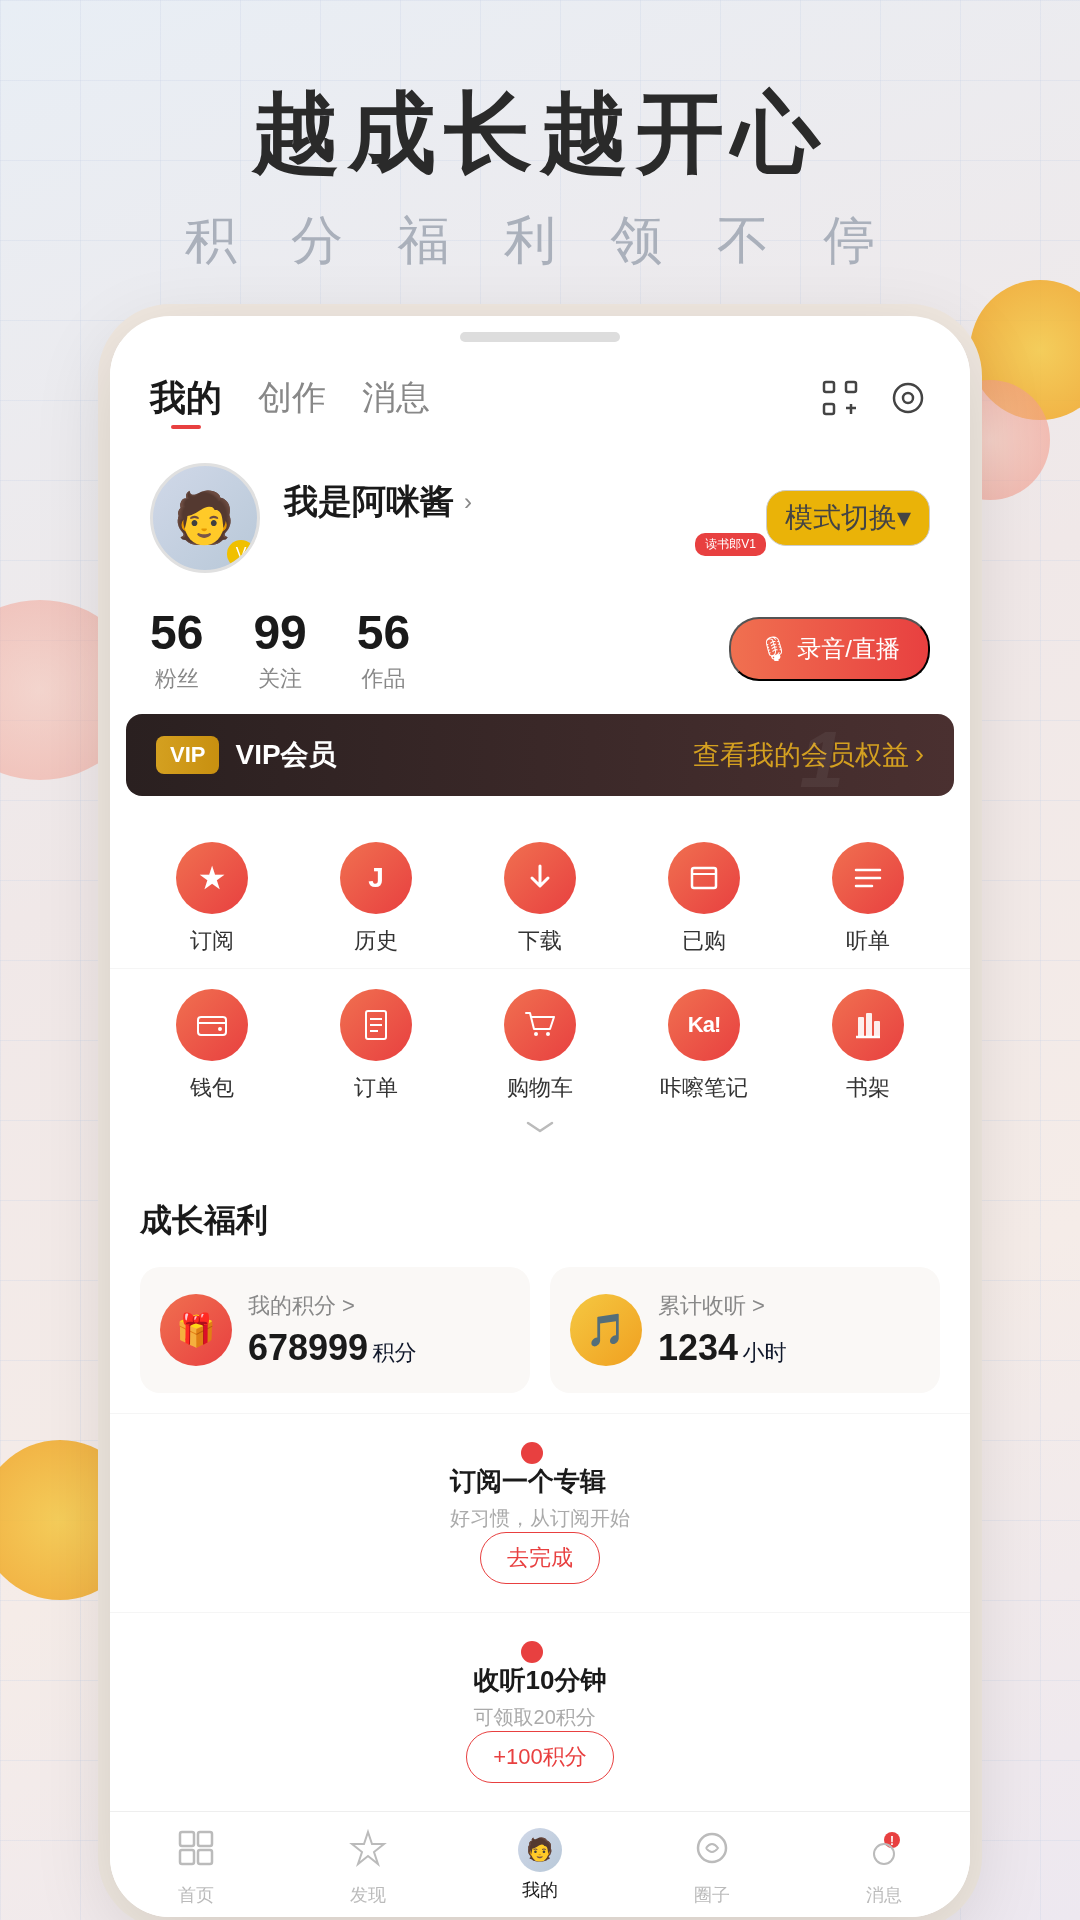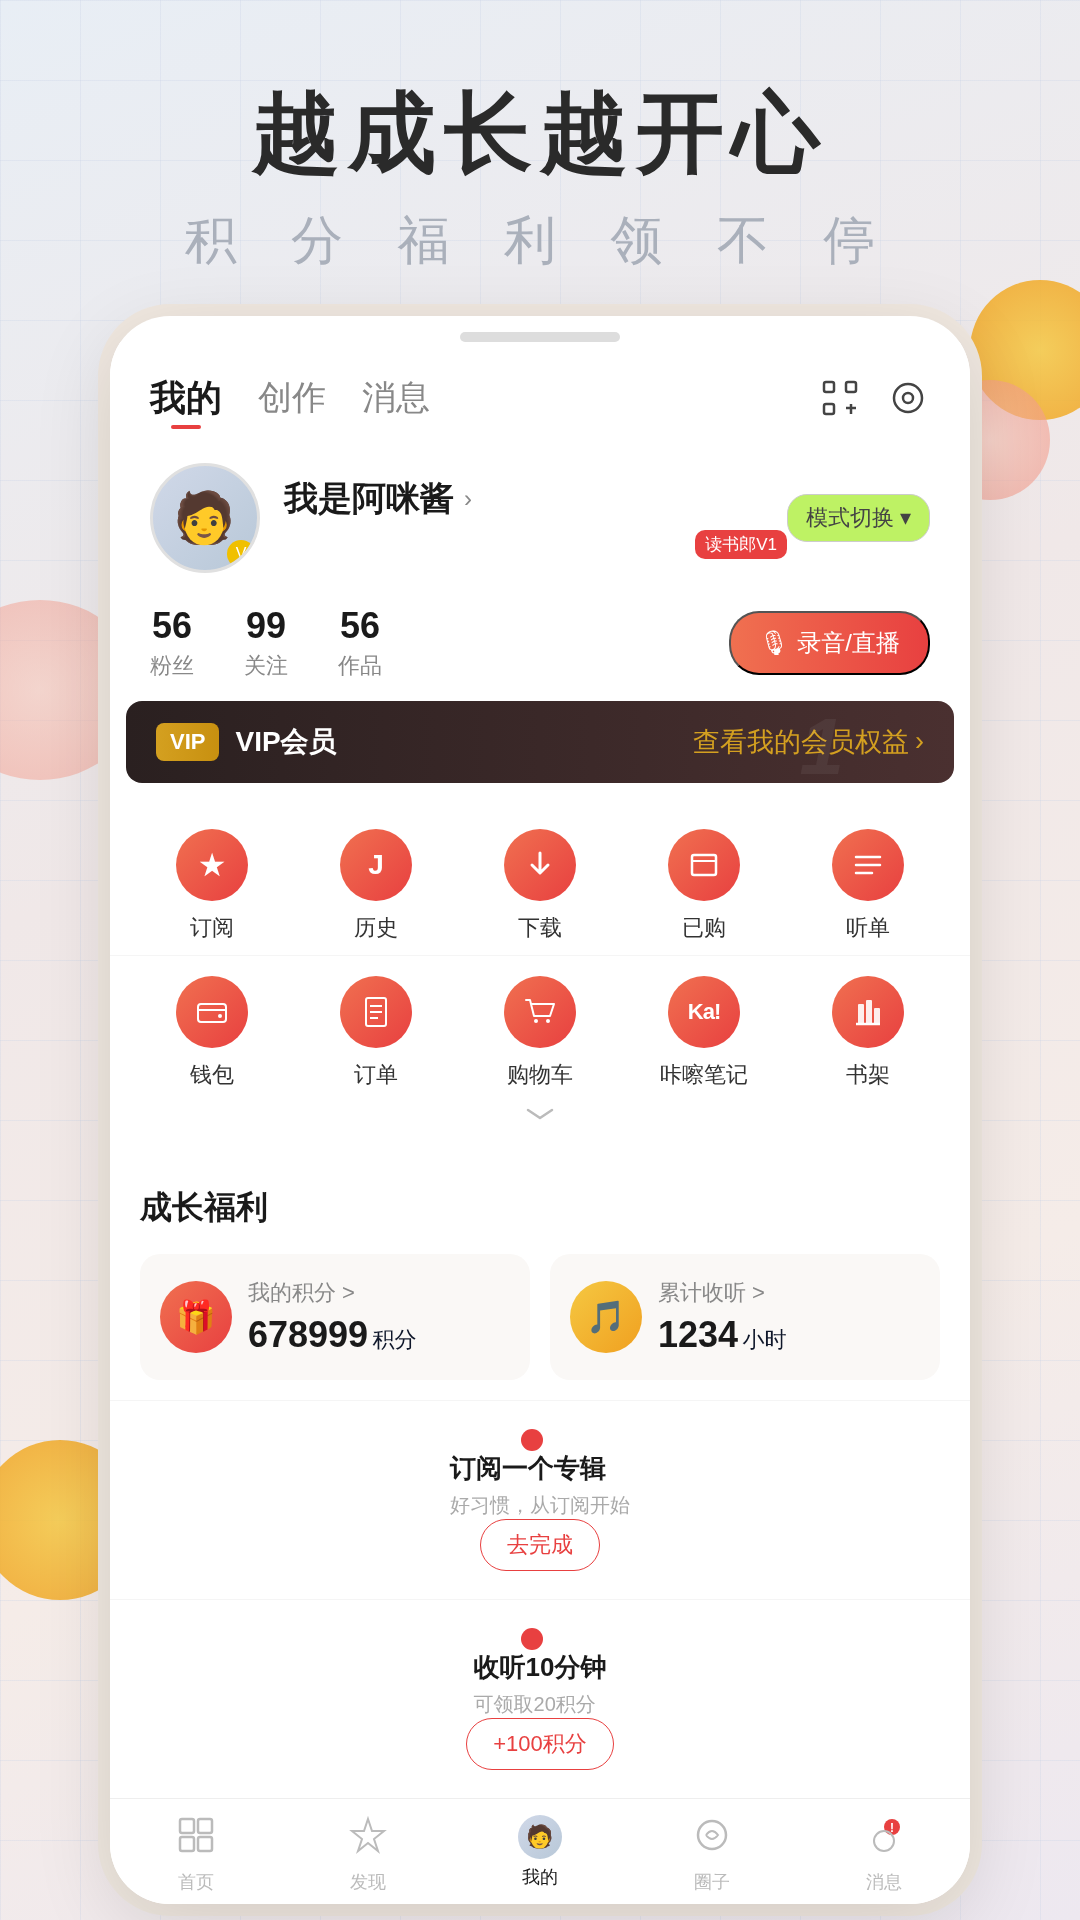--- a/index.html
+++ b/index.html
@@ -216,52 +216,51 @@
       font-weight: 700;
       color: #1a1a1a;
     }
     .profile-arrow {
       font-size: 24px;
       color: #888;
     }
     .profile-badge {
       background: #e84040;
       color: #fff;
-      font-size: 17px;
+      font-size: 12px;
       padding: 3px 10px;
       border-radius: 10px;
       margin-top: 8px;
       display: inline-block;
     }
     .mode-switch-btn {
-      background: #bef264;
+      background: #eab308;
       border: 1.5px solid #ccc;
       border-radius: 20px;
       padding: 8px 18px;
-      font-size: 22px;
+      font-size: 28px;
       color: #444;
       display: flex;
       align-items: center;
-      gap: 6px;
       cursor: pointer;
     }
 
     
     .stats-row {
       display: flex;
       align-items: center;
       padding: 12px 40px 20px;
       background: #fff;
     }
     .stat-item {
       text-align: center;
       margin-right: 50px;
     }
     .stat-number {
-      font-size: 36px;
+      font-size: 48px;
       font-weight: 700;
       color: #1a1a1a;
     }
     .stat-label {
       font-size: 22px;
       color: #888;
       margin-top: 4px;
     }
     .record-btn {
       margin-left: auto;

